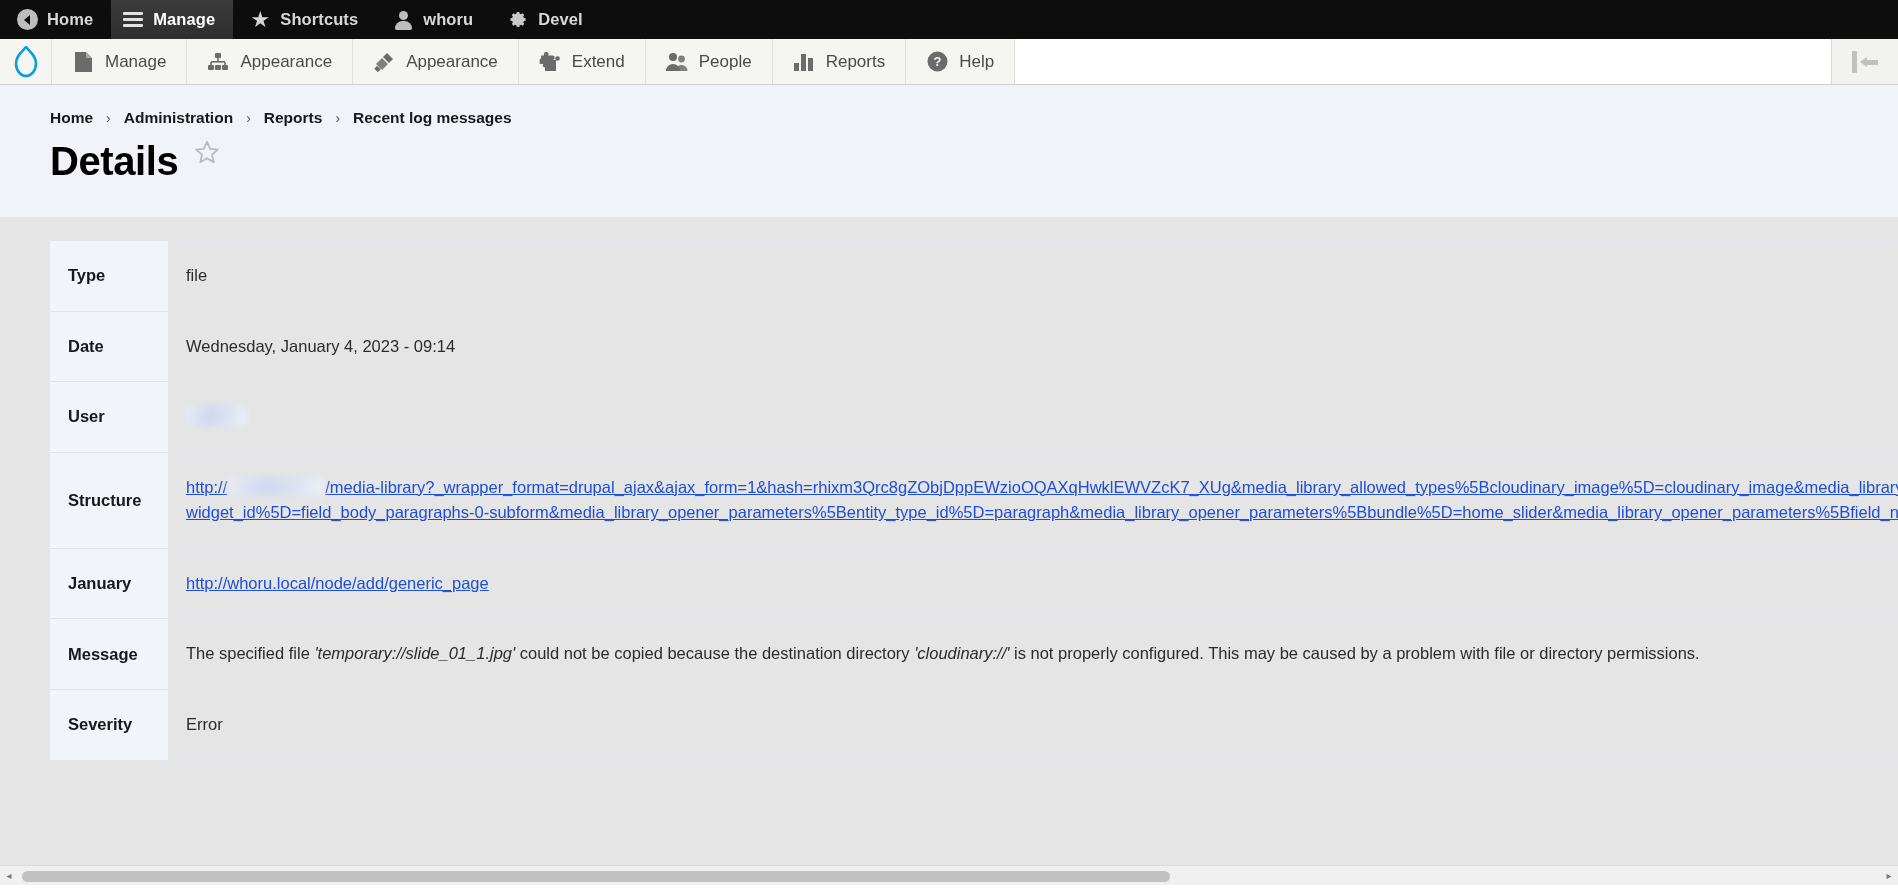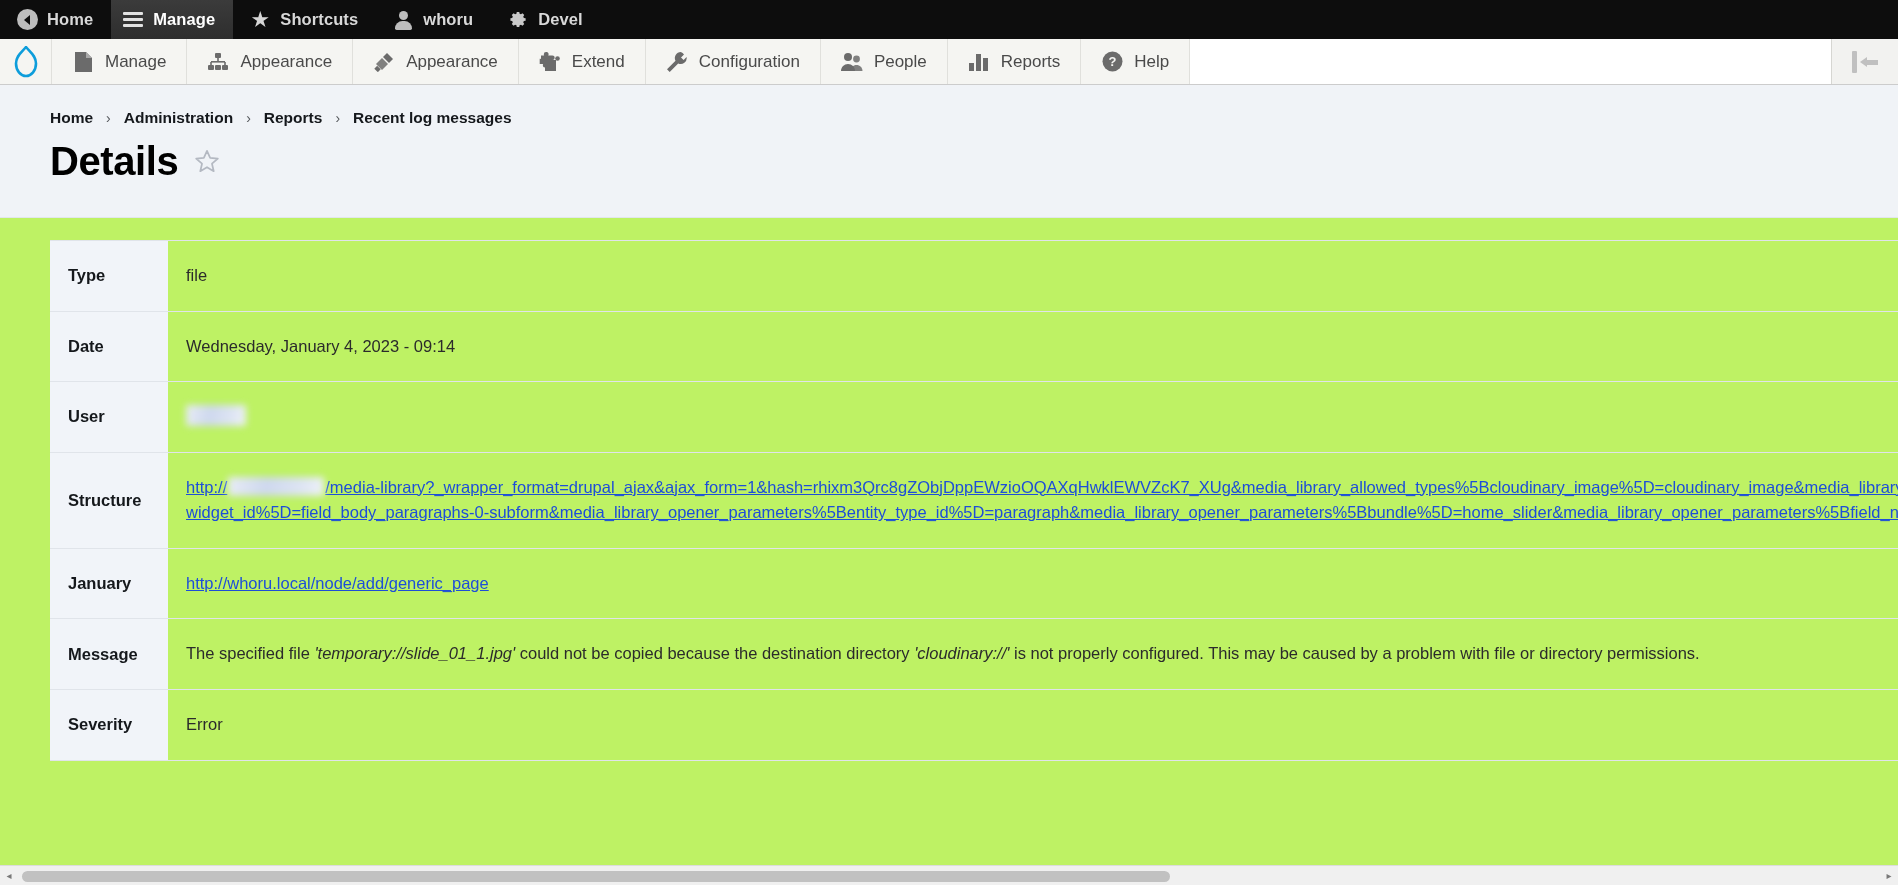--- a/index.html
+++ b/index.html
@@ -108,36 +108,36 @@
   .breadcrumb {
     display: flex; align-items: center; gap: 0;
     padding-left: 50px;
     font-size: 15.5px;
     font-weight: 700;
     color: #15181c;
   }
   .breadcrumb a { color:#15181c; text-decoration:none; cursor:pointer; }
   .breadcrumb .sep { color:#55585c; font-weight:400; padding:0 13px; font-size:14px; }
   .page-title-row {
-    display: flex; align-items: center; gap: 16px;
+    display: flex; align-items: flex-start; gap: 16px;
     padding-left: 50px;
     margin-top: 12px;
   }
   .page-title {
     font-size: 40px;
     font-weight: 800;
     color: #000;
     letter-spacing: -0.4px;
     line-height: 1.1;
     margin: 0;
   }
   .star-outline { width:26px; height:26px; color:#b4b9c2; cursor:pointer; }
 
   
-  .content-area { background:#bef264; overflow:hidden; position:relative; height:calc(892px - 39px - 46px - 140px); }
+  .content-area { background:#e5e5e5; overflow:hidden; position:relative; height:calc(892px - 39px - 46px - 140px); }
   .table-wrap {
     padding: 22px 0 0 50px;
     width: 2600px;  
   }
   table.details {
     border-collapse: collapse;
     width: 2550px;
     table-layout: fixed;
   }
   table.details th {
@@ -296,28 +296,20 @@
   <a class="tray-item">
     <span class="tglyph">
       <svg width="21" height="20" viewBox="0 0 21 20" fill="#6b6b6b">
         <path d="M7 0a2.2 2.2 0 00-2.2 2.2c0 .5.2.9.4 1.3H2v3.6c-.4-.3-.8-.4-1.3-.4V12h3.5c-.2.4-.4.8-.4 1.3A2.2 2.2 0 006 15.5V19h11V8h-3.5a2.2 2.2 0 000-4.4H9.2c.2-.4.4-.8.4-1.3A2.2 2.2 0 007 0z"></path>
         <circle cx="18.5" cy="6.5" r="2.3"></circle>
       </svg>
     </span>
     <span>Extend</span>
   </a>
 
-  <a class="tray-item">
-    <span class="tglyph">
-      <svg width="20" height="20" viewBox="0 0 20 20" fill="#6b6b6b">
-        <path d="M13.8 0a6 6 0 00-5.3 8.8L0 17.3 2.7 20l8.5-8.5A6 6 0 0019.6 5l-3 3-2.6-2.6 3-3A6 6 0 0013.8 0z"></path>
-      </svg>
-    </span>
-    <span>Configuration</span>
-  </a>
 
   <a class="tray-item">
     <span class="tglyph">
       <svg width="22" height="20" viewBox="0 0 22 20" fill="#6b6b6b">
         <circle cx="7" cy="5" r="4"></circle>
           <path d="M0 19c0-4 3.2-7 7-7s7 3 7 7z"></path>
         <circle cx="15.5" cy="7" r="3.4" opacity=".85"></circle>
           <path d="M9.5 19c0-3.4 2.7-6 6-6s6 2.6 6 6z" opacity=".85"></path>
       </svg>
     </span>

